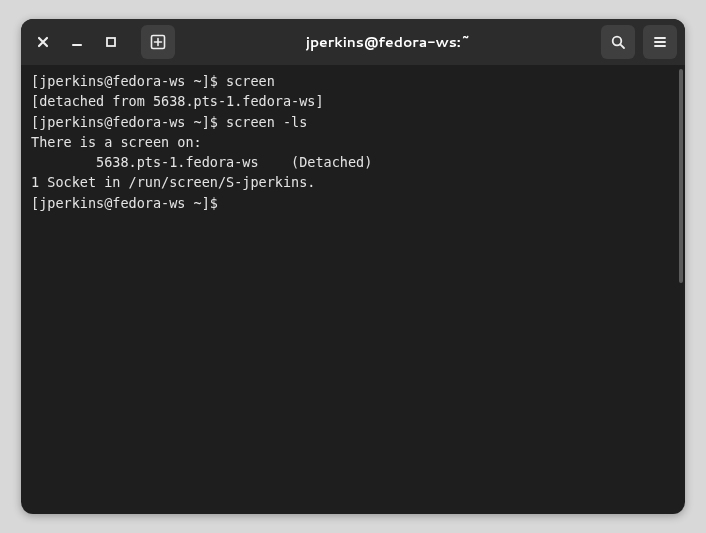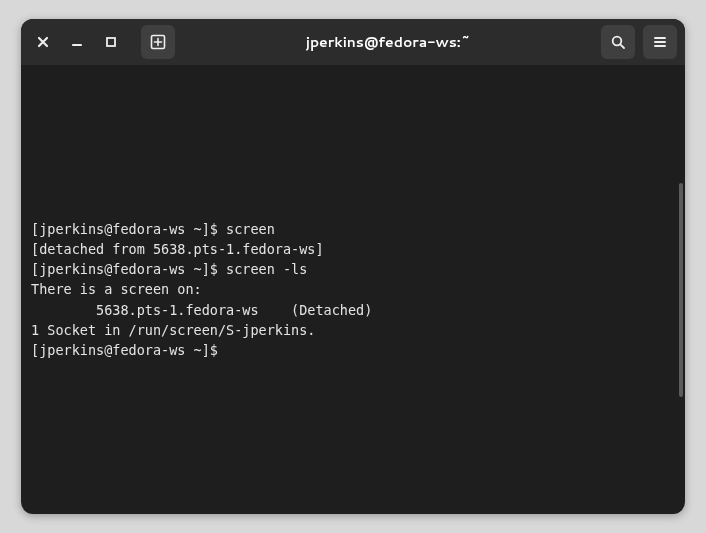--- a/index.html
+++ b/index.html
@@ -70,21 +70,20 @@
     }
     .tb-right {
       display: flex;
       align-items: center;
       gap: 8px;
     }
     .terminal-area {
       flex: 1;
       display: flex;
       position: relative;
-      align-items: center;
     }
     .terminal {
       flex: 1;
       padding: 6px 10px;
       font-family: "DejaVu Sans Mono", "Liberation Mono", monospace;
       font-size: 13.5px;
       line-height: 1.5;
       color: #e4e4e4;
       white-space: pre;
       overflow: hidden;

